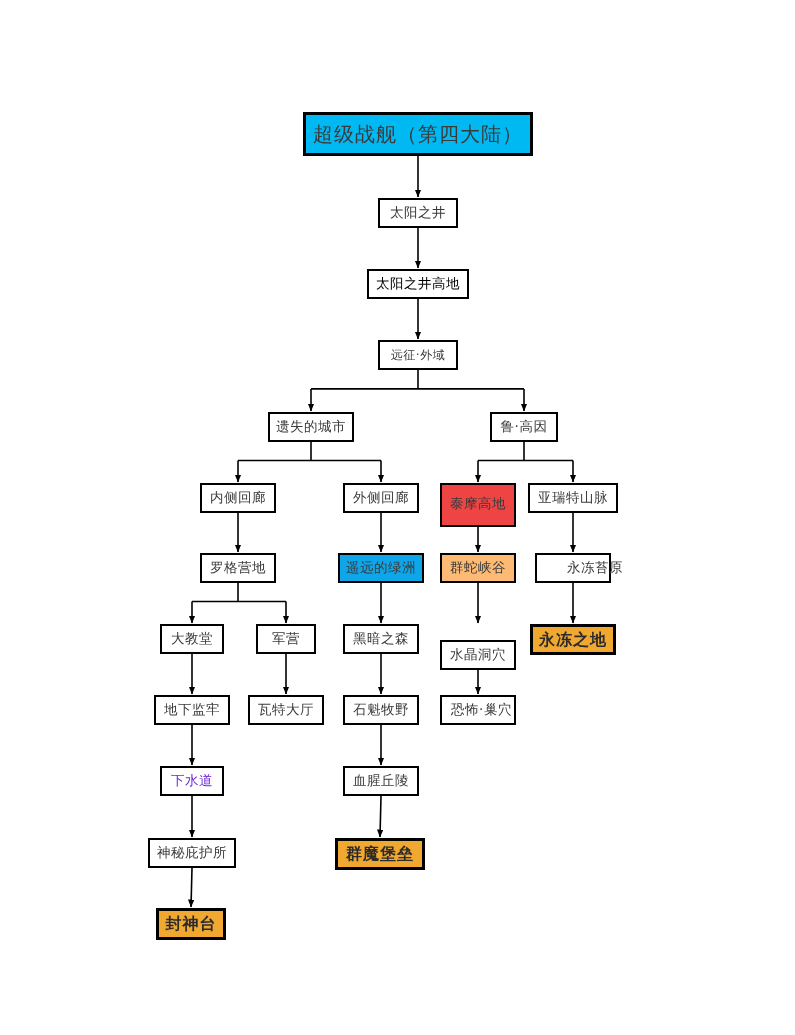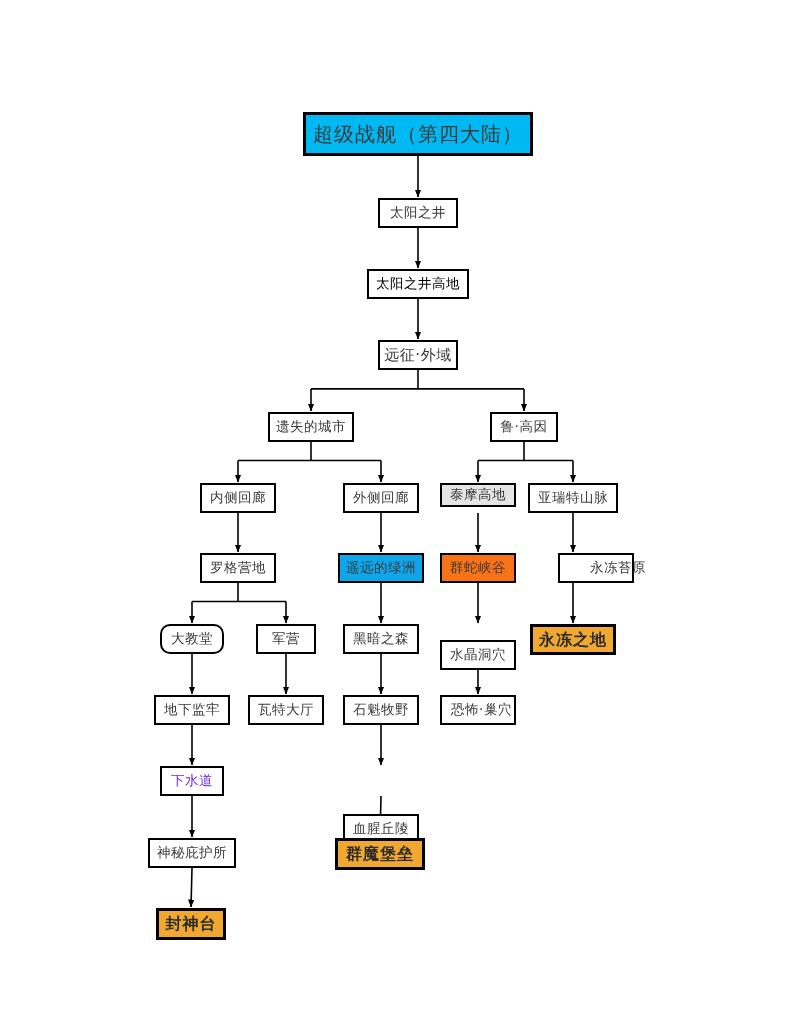--- a/index.html
+++ b/index.html
@@ -98,39 +98,39 @@
         <line x1="238" y1="583" x2="238" y2="601.45" stroke="#000000" stroke-width="1.6"></line>
         <line x1="192" y1="601.45" x2="286" y2="601.45" stroke="#000000" stroke-width="1.6"></line>
         <line x1="192" y1="601.45" x2="192" y2="623" stroke="#000000" stroke-width="1.6" marker-end="url(#arrow)"></line>
         <line x1="286" y1="601.45" x2="286" y2="623" stroke="#000000" stroke-width="1.6" marker-end="url(#arrow)"></line>
       </g>
   </svg>
   <div id="nodes">
       <div class="node root" style="left: 303px; top: 112px; width: 230px; height: 44px; font-size: 20px; border-color: rgb(0, 0, 0); background: rgb(0, 185, 242);">超级战舰（第四大陆）</div>
       <div class="node" style="left: 378px; top: 198px; width: 80px; height: 30px; font-size: 13.5px; border-color: rgb(0, 0, 0); background: rgb(255, 255, 255); color: rgb(58, 58, 58);">太阳之井</div>
       <div class="node" style="left: 367px; top: 269px; width: 102px; height: 30px; font-size: 13.5px; border-color: rgb(0, 0, 0); background: rgb(255, 255, 255); color: #000000;">太阳之井高地</div>
-      <div class="node" style="left: 378px; top: 340px; width: 80px; height: 30px; font-size: 15px; border-color: rgb(0, 0, 0); background: rgb(255, 255, 255); color: rgb(58, 58, 58); text-align: right;">远征·外域</div>
+      <div class="node" style="left: 378px; top: 340px; width: 80px; height: 30px; font-size: 12px; border-color: rgb(0, 0, 0); background: rgb(255, 255, 255); color: rgb(58, 58, 58); text-align: right;">远征·外域</div>
       <div class="node" style="left: 268px; top: 412px; width: 86px; height: 30px; font-size: 13.5px; border-color: rgb(0, 0, 0); background: rgb(255, 255, 255); color: rgb(58, 58, 58);">遗失的城市</div>
       <div class="node" style="left: 490px; top: 412px; width: 68px; height: 30px; font-size: 13.5px; border-color: rgb(0, 0, 0); background: rgb(255, 255, 255); color: rgb(58, 58, 58);">鲁·高因</div>
       <div class="node" style="left: 200px; top: 483px; width: 76px; height: 30px; font-size: 13.5px; border-color: rgb(0, 0, 0); background: rgb(255, 255, 255); color: rgb(58, 58, 58);">内侧回廊</div>
       <div class="node" style="left: 343px; top: 483px; width: 76px; height: 30px; font-size: 13.5px; border-color: rgb(0, 0, 0); background: rgb(255, 255, 255); color: rgb(58, 58, 58);">外侧回廊</div>
-      <div class="node" style="left: 440px; top: 483px; width: 76px; height: 24px; font-size: 13.5px; border-color: rgb(0, 0, 0); background: #e5e5e5; color: rgb(58, 58, 58);">泰摩高地</div>
+      <div class="node" style="left: 440px; top: 483px; width: 76px; height: 44px; font-size: 13.5px; border-color: rgb(0, 0, 0); background: #ef4444; color: rgb(58, 58, 58); font-family: Liberation Mono, monospace;">泰摩高地</div>
       <div class="node" style="left: 528px; top: 483px; width: 90px; height: 30px; font-size: 13.5px; border-color: rgb(0, 0, 0); background: rgb(255, 255, 255); color: rgb(58, 58, 58);">亚瑞特山脉</div>
       <div class="node" style="left: 200px; top: 553px; width: 76px; height: 30px; font-size: 13.5px; border-color: rgb(0, 0, 0); background: rgb(255, 255, 255); color: rgb(58, 58, 58);">罗格营地</div>
       <div class="node" style="left: 338px; top: 553px; width: 86px; height: 30px; font-size: 13.5px; border-color: rgb(0, 0, 0); background: #0ea5e9; color: rgb(58, 58, 58); text-align: right;">遥远的绿洲</div>
-      <div class="node" style="left: 440px; top: 553px; width: 76px; height: 30px; font-size: 13.5px; border-color: rgb(0, 0, 0); background: #f97316; color: rgb(58, 58, 58);">群蛇峡谷</div>
-      <div class="node" style="left: 558px; top: 553px; width: 76px; height: 30px; font-size: 13.5px; border-color: rgb(0, 0, 0); background: rgb(255, 255, 255); color: rgb(58, 58, 58); padding-left: 44px;">永冻苔原</div>
-      <div class="node" style="left: 160px; top: 624px; width: 64px; height: 30px; font-size: 13.5px; border-color: rgb(0, 0, 0); background: rgb(255, 255, 255); color: rgb(58, 58, 58); border-radius: 10px;">大教堂</div>
+      <div class="node" style="left: 440px; top: 553px; width: 76px; height: 30px; font-size: 13.5px; border-color: rgb(0, 0, 0); background: #fdba74; color: rgb(58, 58, 58);">群蛇峡谷</div>
+      <div class="node" style="left: 535px; top: 553px; width: 76px; height: 30px; font-size: 13.5px; border-color: rgb(0, 0, 0); background: rgb(255, 255, 255); color: rgb(58, 58, 58); padding-left: 44px;">永冻苔原</div>
+      <div class="node" style="left: 160px; top: 624px; width: 64px; height: 30px; font-size: 13.5px; border-color: rgb(0, 0, 0); background: rgb(255, 255, 255); color: rgb(58, 58, 58);">大教堂</div>
       <div class="node" style="left: 256px; top: 624px; width: 60px; height: 30px; font-size: 13.5px; border-color: rgb(0, 0, 0); background: rgb(255, 255, 255); color: rgb(58, 58, 58);">军营</div>
       <div class="node" style="left: 343px; top: 624px; width: 76px; height: 30px; font-size: 13.5px; border-color: rgb(0, 0, 0); background: rgb(255, 255, 255); color: rgb(58, 58, 58);">黑暗之森</div>
       <div class="node" style="left: 440px; top: 624px; width: 76px; height: 30px; font-size: 13.5px; border-color: rgb(0, 0, 0); background: rgb(255, 255, 255); color: rgb(58, 58, 58); margin-top: 16px;">水晶洞穴</div>
       <div class="node terminal" style="left: 530px; top: 624px; width: 86px; height: 31px; font-size: 16px; border-color: rgb(0, 0, 0); background: rgb(240, 168, 48);">永冻之地</div>
       <div class="node" style="left: 154px; top: 695px; width: 76px; height: 30px; font-size: 13.5px; border-color: rgb(0, 0, 0); background: rgb(255, 255, 255); color: rgb(58, 58, 58);">地下监牢</div>
       <div class="node" style="left: 248px; top: 695px; width: 76px; height: 30px; font-size: 13.5px; border-color: rgb(0, 0, 0); background: rgb(255, 255, 255); color: rgb(58, 58, 58);">瓦特大厅</div>
       <div class="node" style="left: 343px; top: 695px; width: 76px; height: 30px; font-size: 13.5px; border-color: rgb(0, 0, 0); background: rgb(255, 255, 255); color: rgb(58, 58, 58);">石魁牧野</div>
       <div class="node" style="left: 440px; top: 695px; width: 76px; height: 30px; font-size: 13.5px; border-color: rgb(0, 0, 0); background: rgb(255, 255, 255); color: rgb(58, 58, 58); padding-left: 7px;">恐怖·巢穴</div>
       <div class="node" style="left: 160px; top: 766px; width: 64px; height: 30px; font-size: 13.5px; border-color: rgb(0, 0, 0); background: rgb(255, 255, 255); color: #6d28d9;">下水道</div>
-      <div class="node" style="left: 343px; top: 766px; width: 76px; height: 30px; font-size: 13.5px; border-color: rgb(0, 0, 0); background: rgb(255, 255, 255); color: rgb(58, 58, 58); margin-top: 48px;">血腥丘陵</div>
+      <div class="node" style="left: 343px; top: 766px; width: 76px; height: 30px; font-size: 13.5px; border-color: rgb(0, 0, 0); background: rgb(255, 255, 255); color: rgb(58, 58, 58);">血腥丘陵</div>
       <div class="node" style="left: 148px; top: 838px; width: 88px; height: 30px; font-size: 13.5px; border-color: rgb(0, 0, 0); background: rgb(255, 255, 255); color: rgb(58, 58, 58);">神秘庇护所</div>
       <div class="node terminal" style="left: 335px; top: 838px; width: 90px; height: 32px; font-size: 16px; border-color: rgb(0, 0, 0); background: rgb(240, 168, 48);">群魔堡垒</div>
       <div class="node terminal" style="left: 156px; top: 908px; width: 70px; height: 32px; font-size: 16px; border-color: rgb(0, 0, 0); background: rgb(240, 168, 48);">封神台</div>
     </div>
 </div>
 
 </body></html>

